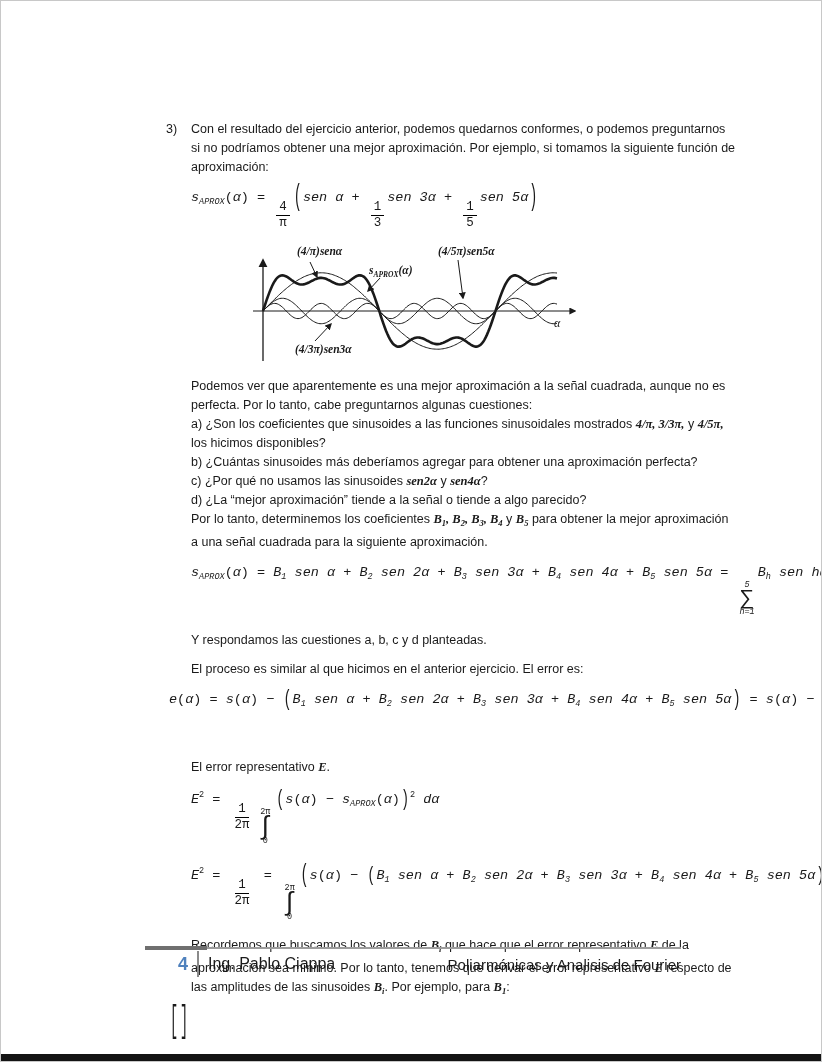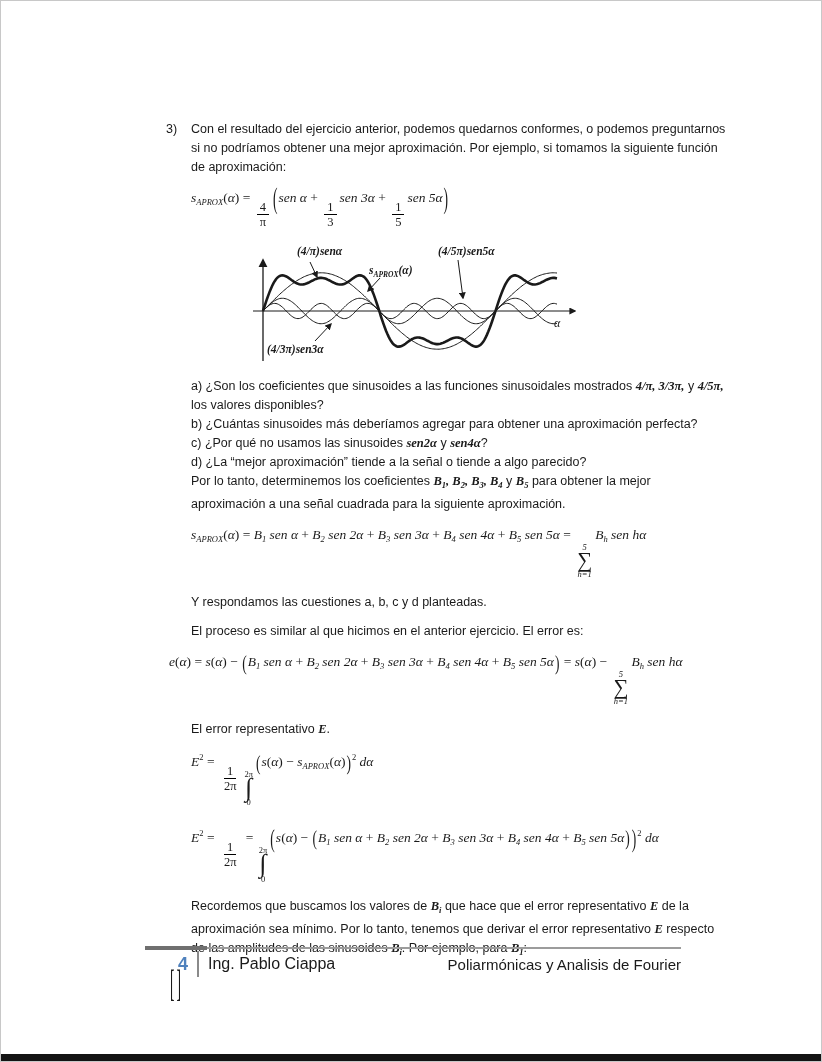--- a/index.html
+++ b/index.html
@@ -10,21 +10,21 @@
   .content{position:absolute;left:165px;top:119px;width:560px;}
   .list-item{display:flex;align-items:flex-start;}
   .marker{flex:0 0 25px;font-size:12.5px;line-height:19px;}
   .item-body{flex:1;width:545px;}
   .p{margin:0;font-size:12.5px;line-height:19px;}
   .seg-n{}
   .seg-bi{font-family:"Liberation Serif","DejaVu Serif",serif;font-style:italic;font-weight:bold;}
   .seg-bisub{font-family:"Liberation Serif","DejaVu Serif",serif;font-style:italic;font-weight:bold;font-size:8.5px;vertical-align:-3px;}
 
   
-  .fm{margin:6px 0;font-family:Liberation Serif, serif;font-size:13.5px;white-space:nowrap;line-height:1;padding:8px 0;}
+  .fm{margin:6px 0;font-family:Liberation Mono, monospace;font-size:13.5px;white-space:nowrap;line-height:1;padding:8px 0;}
   .fm-t{}
   .fm-i{font-style:italic;}
   .fm-sub{font-style:italic;font-size:8.5px;vertical-align:-3px;}
   .fm-sup{font-size:8.5px;vertical-align:6px;}
   .fm-frac{display:inline-flex;flex-direction:column;align-items:center;vertical-align:-9px;font-size:12.5px;line-height:1.15;margin:0 3px;}
   .fm-frac .fnum{border-bottom:1px solid #000;padding:0 3px;}
   .fm-frac .fden{padding:0 3px;}
   .fm-sum{display:inline-flex;flex-direction:column;align-items:center;vertical-align:-11px;line-height:1;margin:0 3px;font-size:8.5px;font-style:italic;}
   .fm-sum .sig{font-size:21px;font-style:normal;line-height:.9;}
   .fm-int{display:inline-flex;flex-direction:column;align-items:center;vertical-align:-11px;line-height:1;margin:0 2px;font-size:8.5px;}
@@ -34,21 +34,21 @@
   .gap-top{margin-top:10px;}
 
   
   .figure{position:relative;width:345px;height:127px;margin:4px 0 6px 60px;}
   .figure svg{position:absolute;left:0;top:0;}
   .fig-label{position:absolute;font-family:"Liberation Serif","DejaVu Serif",serif;font-style:italic;font-weight:bold;font-size:11.5px;white-space:nowrap;}
   .fig-label .seg-bisub{font-size:7.5px;}
   .lbl-fund{left:46px;top:1px;}
   .lbl-fifth{left:187px;top:1px;}
   .lbl-aprox{left:118px;top:20px;}
-  .lbl-third{left:16px;top:99px;}
+  .lbl-third{left:44px;top:99px;}
   .lbl-alpha{left:303px;top:72px;font-weight:normal;font-size:12px;}
 
   
   .footer{position:absolute;left:145px;top:946px;width:535px;}
   .footer-line{border-top:2px solid #9c9c9c;position:relative;}
   .footer-line .dark-seg{position:absolute;left:-1px;top:-3px;width:62px;height:4px;background:#6f6f6f;}
   .footer-row{display:flex;align-items:center;margin-top:2px;}
   .page-num{margin-left:32px;font-size:18px;font-weight:bold;color:#4f81bd;}
   .vsep{width:2px;height:26px;background:#8a8a8a;margin:0 9px 0 9px;}
   .author{font-size:16px;}
@@ -103,21 +103,22 @@
               <line x1="64" y1="97" x2="80" y2="80" stroke="#1a1a1a" stroke-width="1" marker-end="url(#ah)"></line>
             </g>
           </svg>
           <span class="fig-label lbl-fund">(4/π)senα</span>
           <span class="fig-label lbl-fifth">(4/5π)sen5α</span>
           <span class="fig-label lbl-aprox"><span class="seg-bi">s</span><span class="seg-bisub">APROX</span><span class="seg-bi">(α)</span></span>
           <span class="fig-label lbl-third">(4/3π)sen3α</span>
           <span class="fig-label lbl-alpha">α</span>
         </div>
 
-        <p class="p"><span class="seg-n">a) ¿Son los coeficientes que sinusoides a las funciones sinusoidales mostrados </span><span class="seg-bi">4/π, 3/3π,</span><span class="seg-n"> y </span><span class="seg-bi">4/5π,</span><span class="seg-n"> los valores disponibles?</span></p>
+        <p class="p"><span class="seg-n">Podemos ver que aparentemente es una mejor aproximación a la señal cuadrada, aunque no es perfecta. Por lo tanto, cabe preguntarnos algunas cuestiones:</span></p>
+        <p class="p"><span class="seg-n">a) ¿Son los coeficientes que sinusoides a las funciones sinusoidales mostrados </span><span class="seg-bi">4/π, 3/3π,</span><span class="seg-n"> y </span><span class="seg-bi">4/5π,</span><span class="seg-n"> los hicimos disponibles?</span></p>
         <p class="p"><span class="seg-n">b) ¿Cuántas sinusoides  más deberíamos agregar para obtener una aproximación perfecta?</span></p>
         <p class="p"><span class="seg-n">c) ¿Por qué no usamos las sinusoides </span><span class="seg-bi">sen2α</span><span class="seg-n"> y </span><span class="seg-bi">sen4α</span><span class="seg-n">?</span></p>
         <p class="p"><span class="seg-n">d) ¿La “mejor aproximación” tiende a la señal o tiende a algo parecido?</span></p>
         <p class="p"><span class="seg-n">Por lo tanto, determinemos los coeficientes </span><span class="seg-bi">B</span><span class="seg-bisub">1</span><span class="seg-bi">, </span><span class="seg-bi">B</span><span class="seg-bisub">2</span><span class="seg-bi">, </span><span class="seg-bi">B</span><span class="seg-bisub">3</span><span class="seg-bi">, </span><span class="seg-bi">B</span><span class="seg-bisub">4</span><span class="seg-n"> y </span><span class="seg-bi">B</span><span class="seg-bisub">5</span><span class="seg-n"> para obtener la mejor aproximación a una señal cuadrada para la siguiente aproximación.</span></p>
 
         <div class="fm"><span class="fm-i">s</span><span class="fm-sub">APROX</span><span class="fm-t">(</span><span class="fm-i">α</span><span class="fm-t">) = </span><span class="fm-i">B</span><span class="fm-sub">1</span><span class="fm-i"> sen α</span><span class="fm-t"> + </span><span class="fm-i">B</span><span class="fm-sub">2</span><span class="fm-i"> sen 2α</span><span class="fm-t"> + </span><span class="fm-i">B</span><span class="fm-sub">3</span><span class="fm-i"> sen 3α</span><span class="fm-t"> + </span><span class="fm-i">B</span><span class="fm-sub">4</span><span class="fm-i"> sen 4α</span><span class="fm-t"> + </span><span class="fm-i">B</span><span class="fm-sub">5</span><span class="fm-i"> sen 5α</span><span class="fm-t"> = </span><span class="fm-sum">
               <span class="lim">5</span>
               <span class="sig">∑</span>
               <span class="lim">h=1</span>
             </span><span class="fm-i">B</span><span class="fm-sub">h</span><span class="fm-i"> sen hα</span></div>

